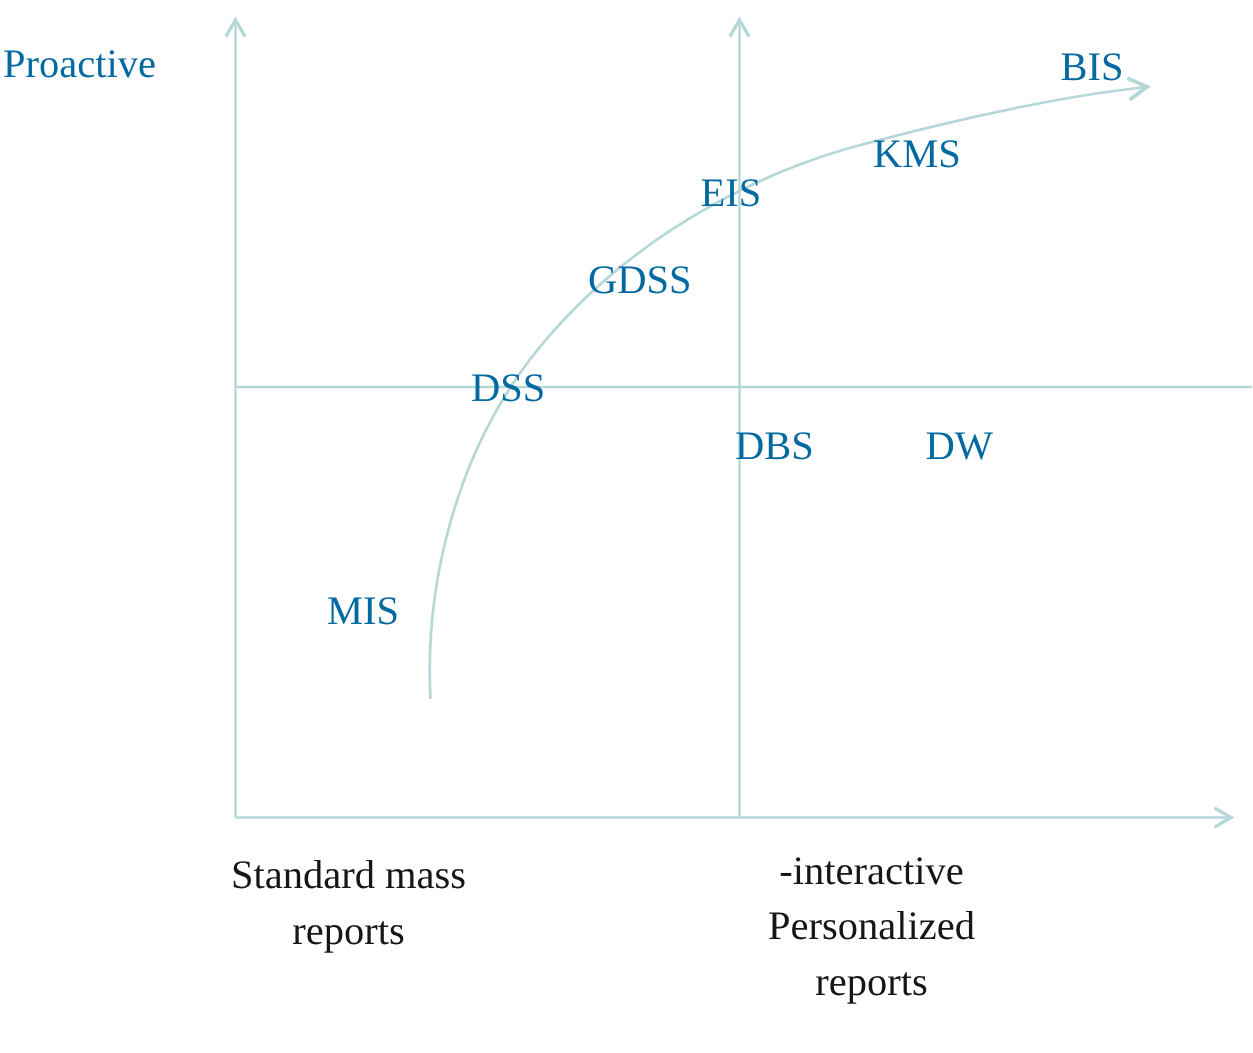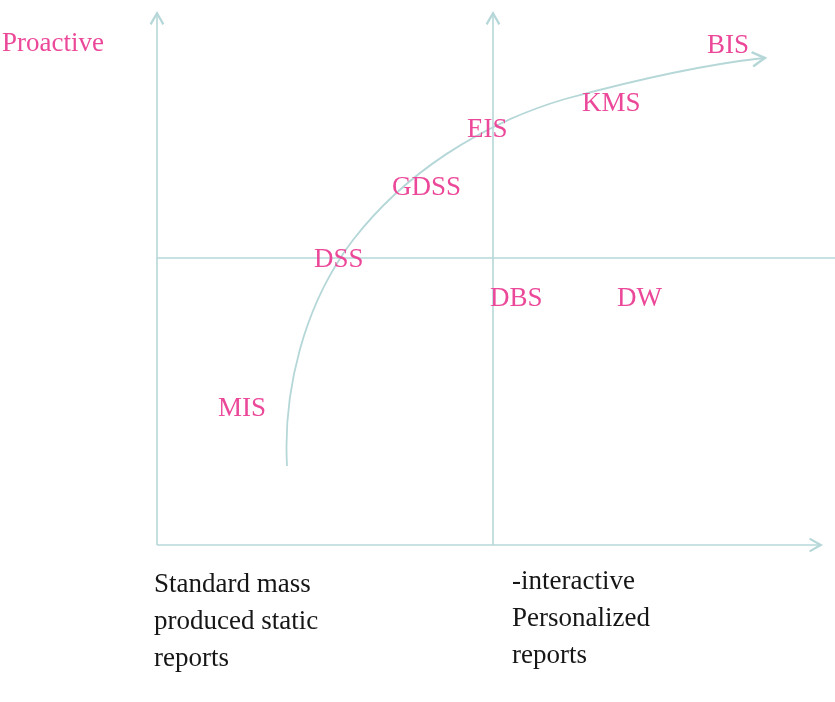--- a/index.html
+++ b/index.html
@@ -20,27 +20,28 @@
     position: absolute;
     inset: 0;
     width: 835px;
     height: 702px;
   }
   .lbl {
     position: absolute;
     font-size: 27px;
     line-height: 30px;
     white-space: nowrap;
-    color: #ec4899;
+    color: #0369a1;
   }
   .axis-caption {
     position: absolute;
     font-size: 27px;
     line-height: 37px;
     color: #161616;
+    text-align: center;
   }
 </style>
 </head>
 <body>
 
 <div class="canvas">
 
   <svg class="layer-svg" viewBox="0 0 835 702" xmlns="http://www.w3.org/2000/svg">
     <defs>
       <marker id="arrow" viewBox="0 0 10 10" refX="7.5" refY="5" markerWidth="10" markerHeight="10" orient="auto-start-reverse">
@@ -66,21 +67,20 @@
   <div class="lbl" style="left:392px; top:171px">GDSS</div>
   <div class="lbl" style="left:467px; top:113px">EIS</div>
   <div class="lbl" style="left:582px; top:87px">KMS</div>
   <div class="lbl" style="left:707px; top:29px">BIS</div>
 
   <div class="lbl" style="left:490px; top:282px">DBS</div>
   <div class="lbl" style="left:617px; top:282px">DW</div>
 
   <div class="axis-caption" style="left:154px; top:565px">
     <div>Standard mass</div>
-    <div>produced static</div>
     <div>reports</div>
   </div>
 
   <div class="axis-caption" style="left:512px; top:562px">
     <div>-interactive</div>
     <div>Personalized</div>
     <div>reports</div>
   </div>
 
 </div>

